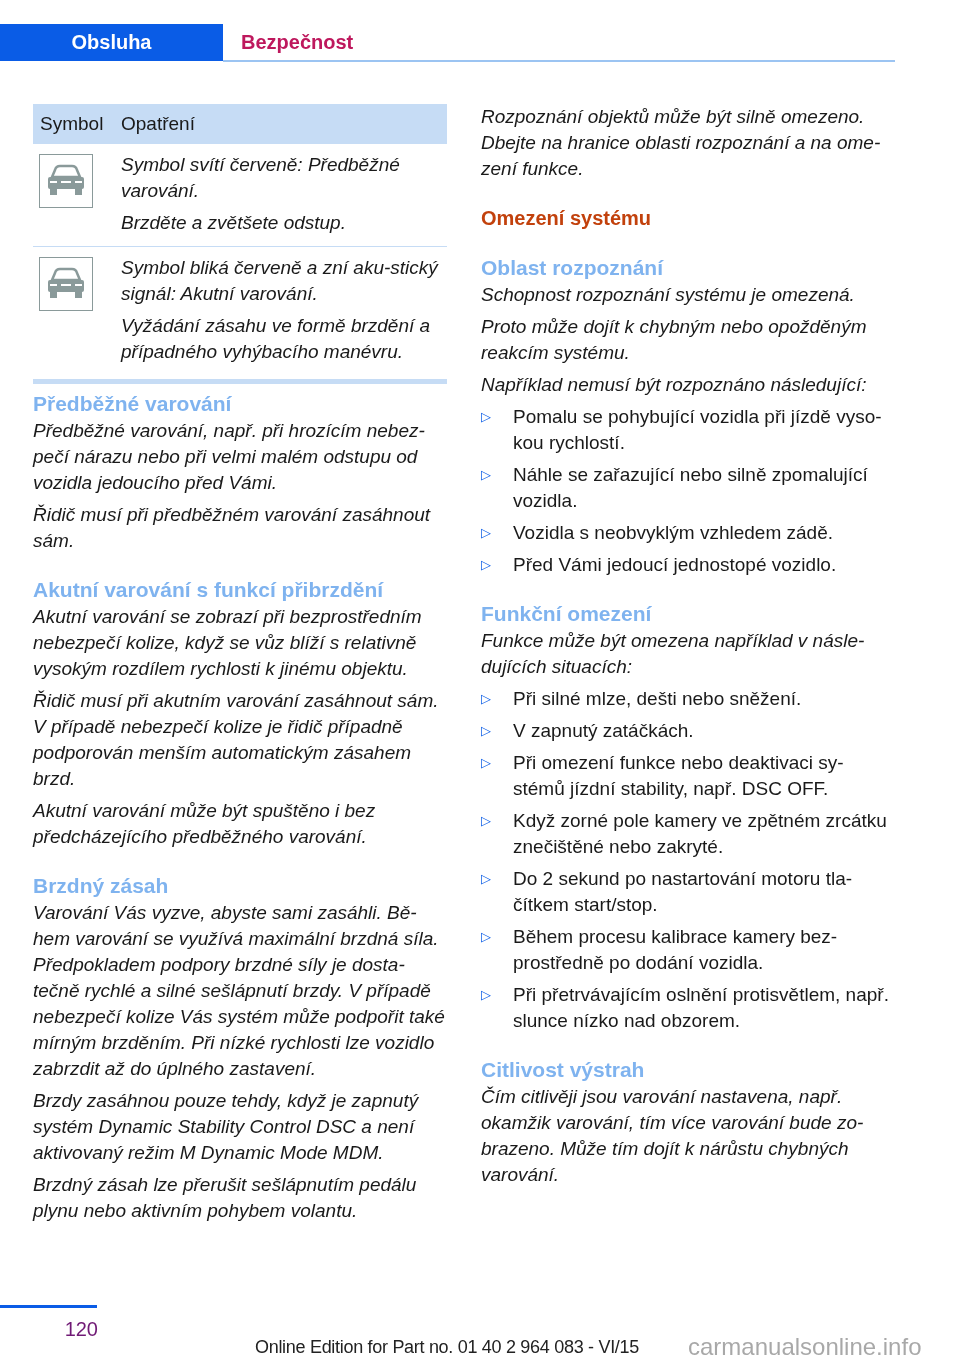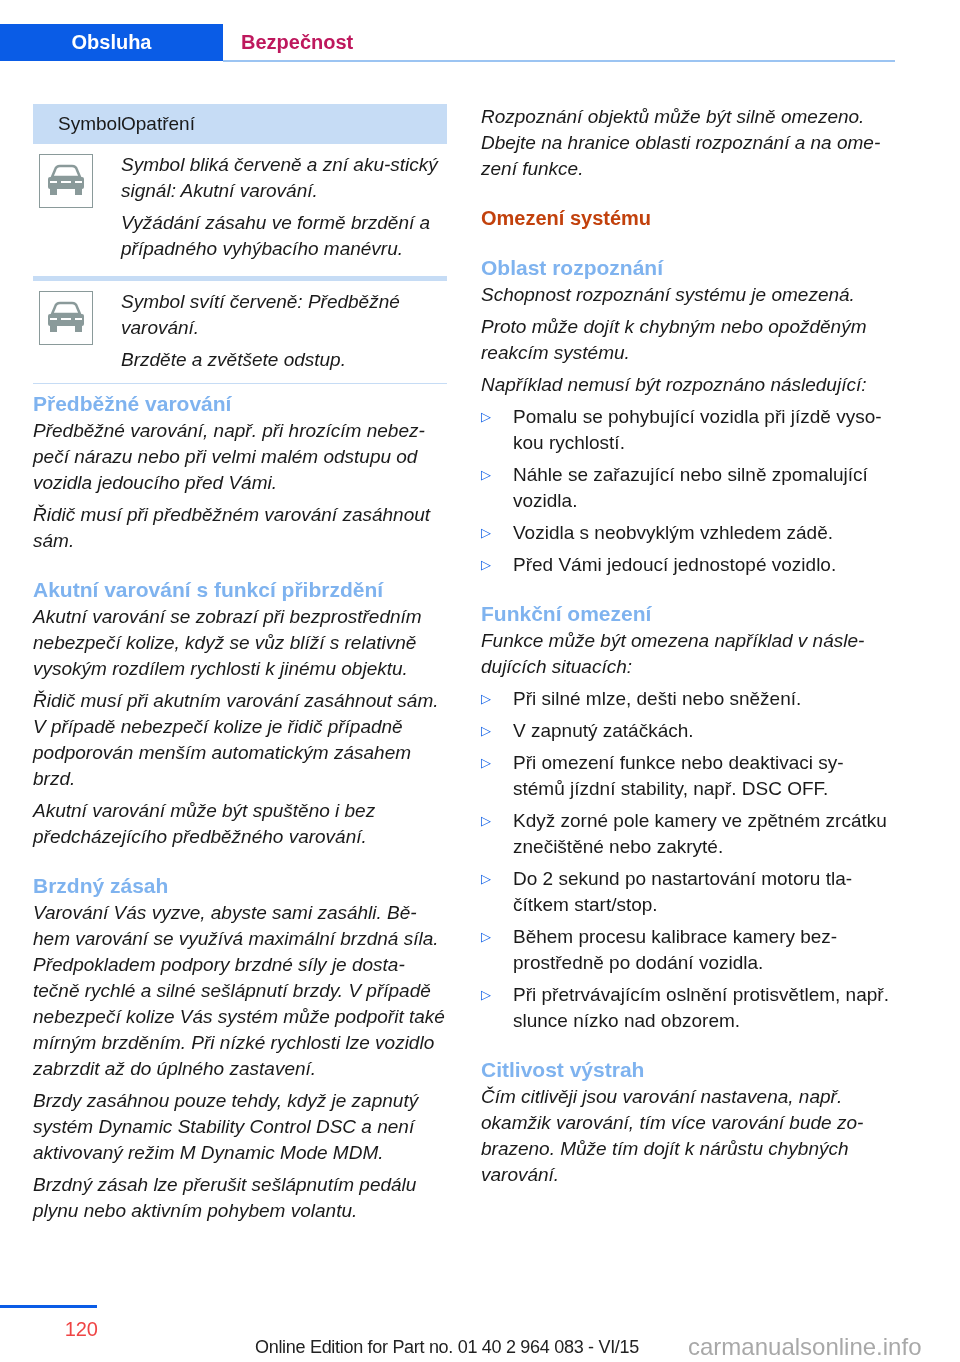--- a/index.html
+++ b/index.html
@@ -17,91 +17,91 @@
   .col { position: absolute; top: 0; }
   .col-left { left: 33px; width: 414px; }
   .col-right { left: 481px; width: 414px; }
 
   p.body { margin: 0; font-size: 19px; line-height: 26px; font-style: italic; }
   .gap { height: 6px; }
 
   
   .tbl { position: absolute; left: 33px; top: 104px; width: 414px; }
   .tbl-head { background: #c6dcf5; height: 40px; display: flex; align-items: center; font-size: 19px; }
-  .tbl-head .c1 { width: 88px; padding-left: 25px; box-sizing: border-box; }
+  .tbl-head .c1 { width: 88px; padding-left: 7px; box-sizing: border-box; }
   .tbl-row { display: flex; border-bottom: 1px solid #c6dcf5; padding: 8px 0 10px 0; }
   .tbl-row.last { border-bottom: 5px solid #c6dcf5; padding-bottom: 14px; }
   .tbl-row .icon-cell { width: 88px; padding-left: 6px; box-sizing: border-box; padding-top: 2px; }
   .tbl-row .text-cell { flex: 1; }
   .car-box { width: 54px; height: 54px; border: 1px solid #8a9a9a; box-sizing: border-box;
              display: flex; align-items: center; justify-content: center; background: #fff; }
 
   h3.sub { margin: 0; color: #7fb3ef; font-size: 21px; font-weight: bold; line-height: 28px; }
   h2.sec { margin: 0; color: #c2410c; font-size: 20px; font-weight: bold; line-height: 28px; }
 
   ul.tri { list-style: none; margin: 0; padding: 0; }
   ul.tri li { position: relative; padding-left: 32px; font-size: 19px; line-height: 26px; margin-bottom: 6px; }
   ul.tri li .bullet { position: absolute; left: 0; top: 0; color: #0a5ce6; font-size: 13px; }
 
   
   .footer-rule { position: absolute; left: 0; top: 1305px; width: 97px; height: 3px; background: #0a5ce6; }
-  .page-num { position: absolute; left: 60px; top: 1318px; width: 38px; text-align: right; font-size: 20px; color: #ef4444; }
+  .page-num { position: absolute; left: 60px; top: 1318px; width: 38px; text-align: right; font-size: 20px; color: #701a75; }
   .edition { position: absolute; left: 255px; top: 1337px; font-size: 18px; color: #222; letter-spacing: -0.3px; }
   .watermark { position: absolute; left: 688px; top: 1333px; font-size: 24px; color: #9a9a9a; opacity: 0.85; }
 </style>
 </head>
 <body>
 
 <div class="tab-active">Obsluha</div>
 <div class="tab-inactive">Bezpečnost</div>
 <div class="header-rule"></div>
 
 <div class="tbl">
   <div class="tbl-head">
     <div class="c1">Symbol</div>
     <div>Opatření</div>
+  </div>
+  <div class="tbl-row">
+    <div class="icon-cell">
+      <div class="car-box">
+        <svg width="40" height="34" viewBox="0 0 40 34">
+          <path d="M9 6 Q10 2 14 2 L26 2 Q30 2 31 6 L34 13 L6 13 Z" fill="none" stroke="#8a9a9a" stroke-width="2.5"></path>
+          <rect x="2" y="13" width="36" height="12" rx="2" fill="#8a9a9a"></rect>
+          <rect x="4" y="17" width="7" height="2" fill="#fff"></rect>
+          <rect x="29" y="17" width="7" height="2" fill="#fff"></rect>
+          <rect x="15" y="17" width="10" height="2" fill="#fff"></rect>
+          <rect x="4" y="25" width="7" height="6" fill="#8a9a9a"></rect>
+          <rect x="29" y="25" width="7" height="6" fill="#8a9a9a"></rect>
+        </svg>
+      </div>
+    </div>
+    <div class="text-cell">
+      <p class="body">Symbol svítí červeně: Předběžné varování.</p>
+      <div class="gap"></div>
+      <p class="body">Brzděte a zvětšete odstup.</p>
+    </div>
   </div>
   <div class="tbl-row last">
     <div class="icon-cell">
       <div class="car-box">
         <svg width="40" height="34" viewBox="0 0 40 34">
           <path d="M9 6 Q10 2 14 2 L26 2 Q30 2 31 6 L34 13 L6 13 Z" fill="none" stroke="#8a9a9a" stroke-width="2.5"></path>
           <rect x="2" y="13" width="36" height="12" rx="2" fill="#8a9a9a"></rect>
           <rect x="4" y="17" width="7" height="2" fill="#fff"></rect>
           <rect x="29" y="17" width="7" height="2" fill="#fff"></rect>
           <rect x="15" y="17" width="10" height="2" fill="#fff"></rect>
           <rect x="4" y="25" width="7" height="6" fill="#8a9a9a"></rect>
           <rect x="29" y="25" width="7" height="6" fill="#8a9a9a"></rect>
         </svg>
       </div>
     </div>
     <div class="text-cell">
       <p class="body">Symbol bliká červeně a zní aku-stický signál: Akutní varování.</p>
       <div class="gap"></div>
       <p class="body">Vyžádání zásahu ve formě brzdění a případného vyhýbacího manévru.</p>
-    </div>
-  </div>
-  <div class="tbl-row">
-    <div class="icon-cell">
-      <div class="car-box">
-        <svg width="40" height="34" viewBox="0 0 40 34">
-          <path d="M9 6 Q10 2 14 2 L26 2 Q30 2 31 6 L34 13 L6 13 Z" fill="none" stroke="#8a9a9a" stroke-width="2.5"></path>
-          <rect x="2" y="13" width="36" height="12" rx="2" fill="#8a9a9a"></rect>
-          <rect x="4" y="17" width="7" height="2" fill="#fff"></rect>
-          <rect x="29" y="17" width="7" height="2" fill="#fff"></rect>
-          <rect x="15" y="17" width="10" height="2" fill="#fff"></rect>
-          <rect x="4" y="25" width="7" height="6" fill="#8a9a9a"></rect>
-          <rect x="29" y="25" width="7" height="6" fill="#8a9a9a"></rect>
-        </svg>
-      </div>
-    </div>
-    <div class="text-cell">
-      <p class="body">Symbol svítí červeně: Předběžné varování.</p>
-      <div class="gap"></div>
-      <p class="body">Brzděte a zvětšete odstup.</p>
     </div>
   </div>
 </div>
 
 <div class="col col-left" style="top:390px;">
   <h3 class="sub">Předběžné varování</h3>
   <p class="body">Předběžné varování, např. při hrozícím nebez-pečí nárazu nebo při velmi malém odstupu od vozidla jedoucího před Vámi.</p>
   <div class="gap"></div>
   <p class="body">Řidič musí při předběžném varování zasáhnout sám.</p>
   <div style="height:22px"></div>

